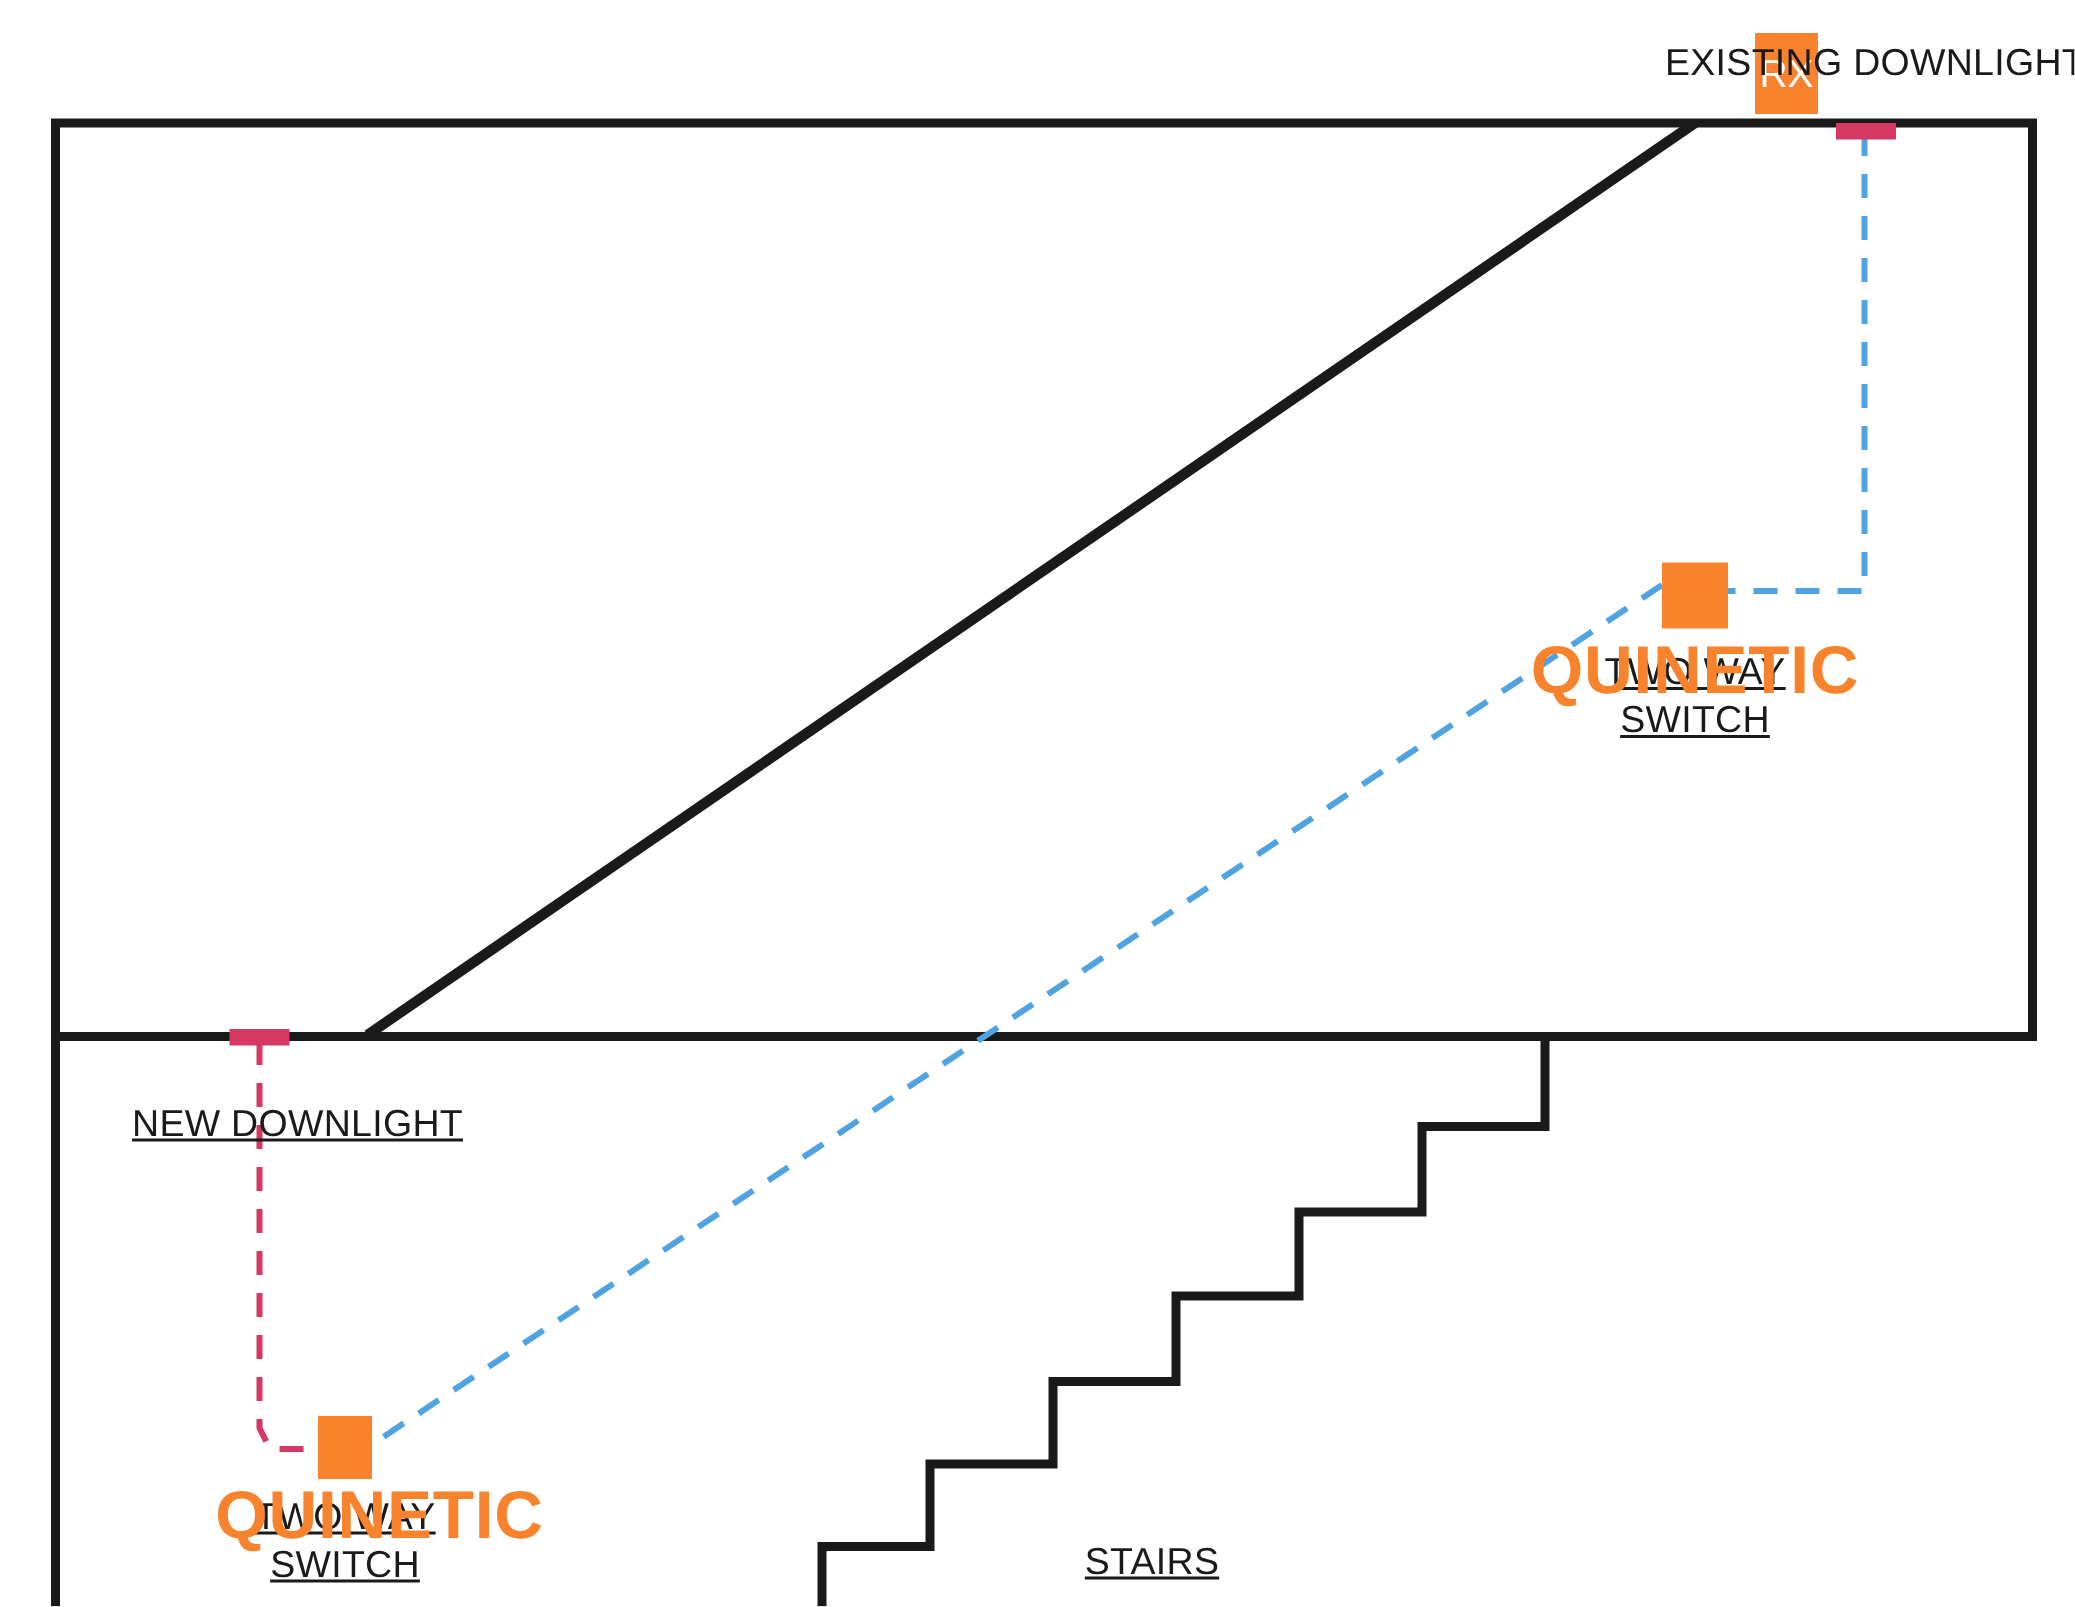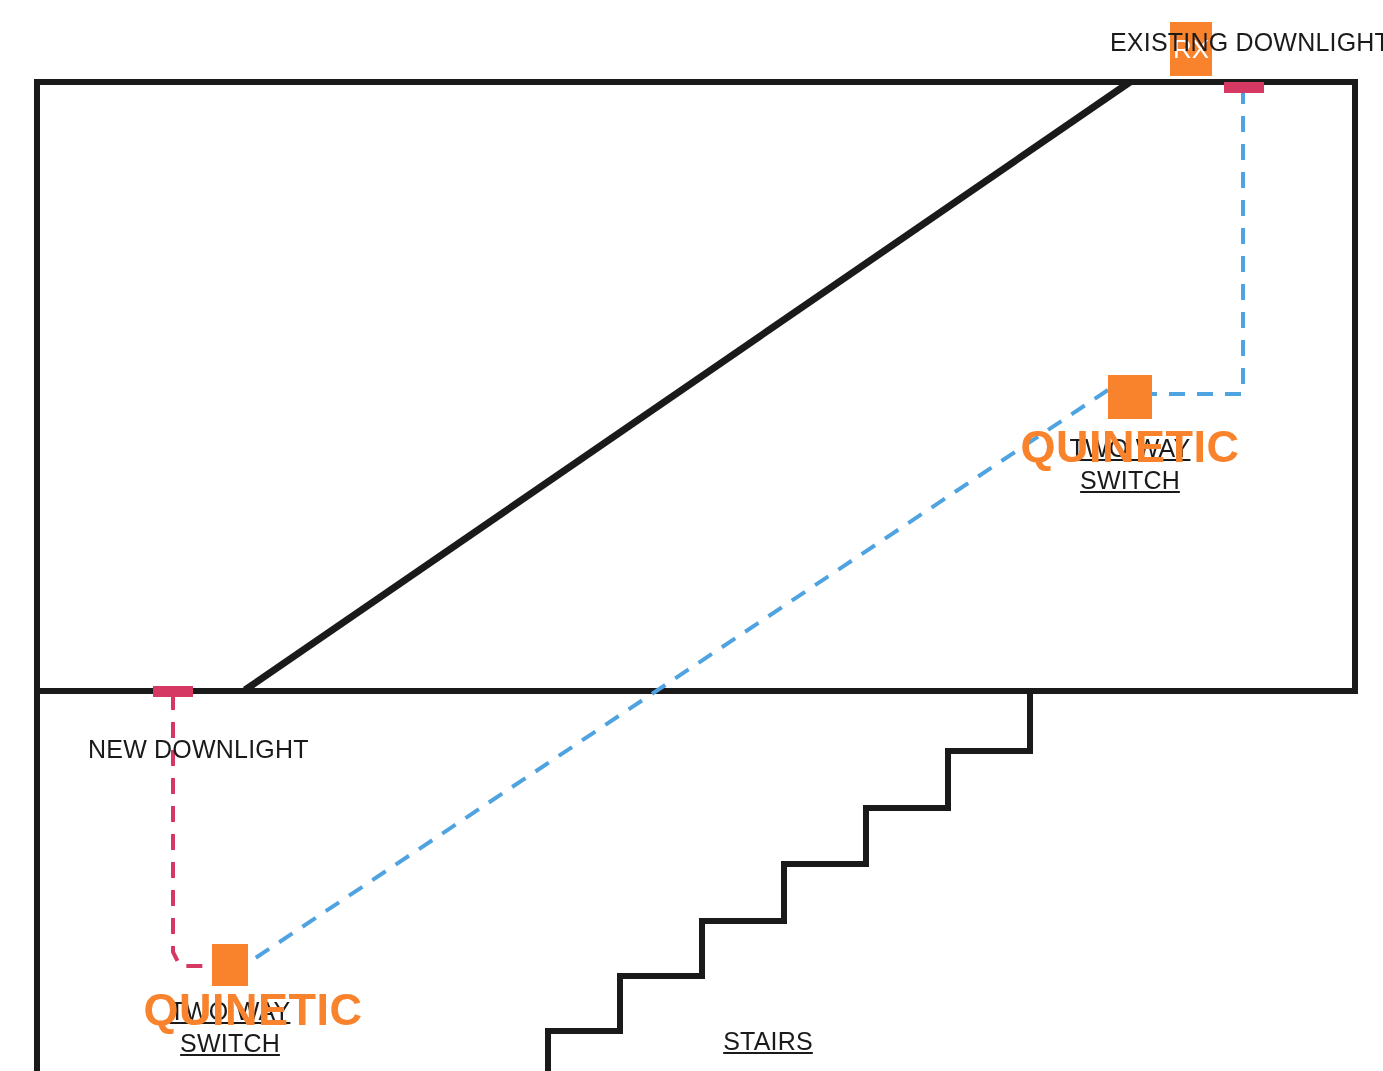--- a/index.html
+++ b/index.html
@@ -101,21 +101,21 @@
   <div class="sw-square" style="left:1108px; top:375px; width:44px; height:44px; background:#f9832c;"></div>
 
   <div class="sw-square" style="left:212px; top:944px; width:36px; height:42px; background:#f9832c;"></div>
 
   <div class="rx-badge" style="left:1170px; top:22px; width:42px; height:54px; background:#f9832c;">
     <span>RX</span>
   </div>
 
   <div class="lbl" style="left:1110px; top:26px;">EXISTING DOWNLIGHT</div>
 
-  <div class="lbl" style="left:88px; top:733px;">NEW DOWNLIGHT</div>
+  <div class="lbl" style="left:88px; top:733px;text-decoration:underline;">NEW DOWNLIGHT</div>
 
   <div class="lbl lbl-center" style="left:768px; top:1025px;">STAIRS</div>
 
   <div class="lbl lbl-center" style="left:1130px; top:432px;">TWO WAY</div>
   <div class="lbl lbl-center" style="left:1130px; top:464px;">SWITCH</div>
   <div class="brand" style="left:1130px; top:430px; color:#f9832c;">QUINETIC</div>
 
   <div class="lbl lbl-center" style="left:230px; top:995px;">TWO WAY</div>
   <div class="lbl lbl-center" style="left:230px; top:1027px;">SWITCH</div>
   <div class="brand" style="left:253px; top:993px; color:#f9832c;">QUINETIC</div>

